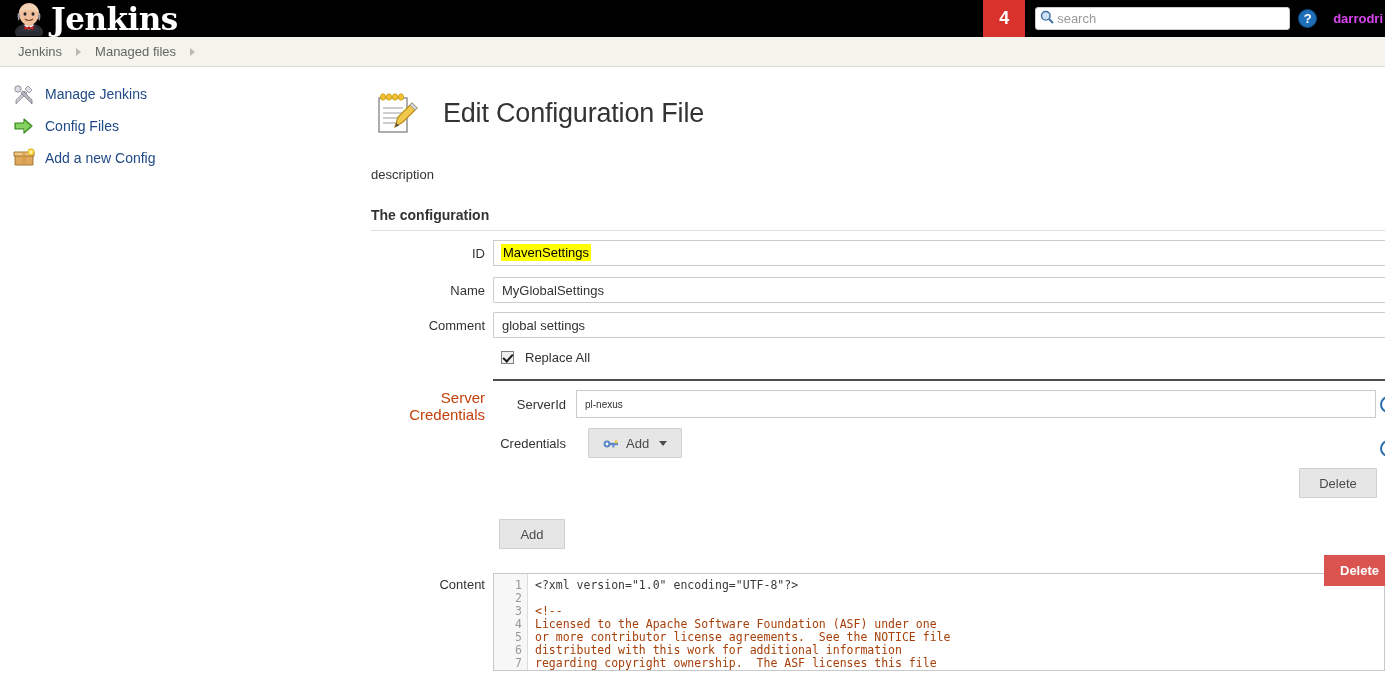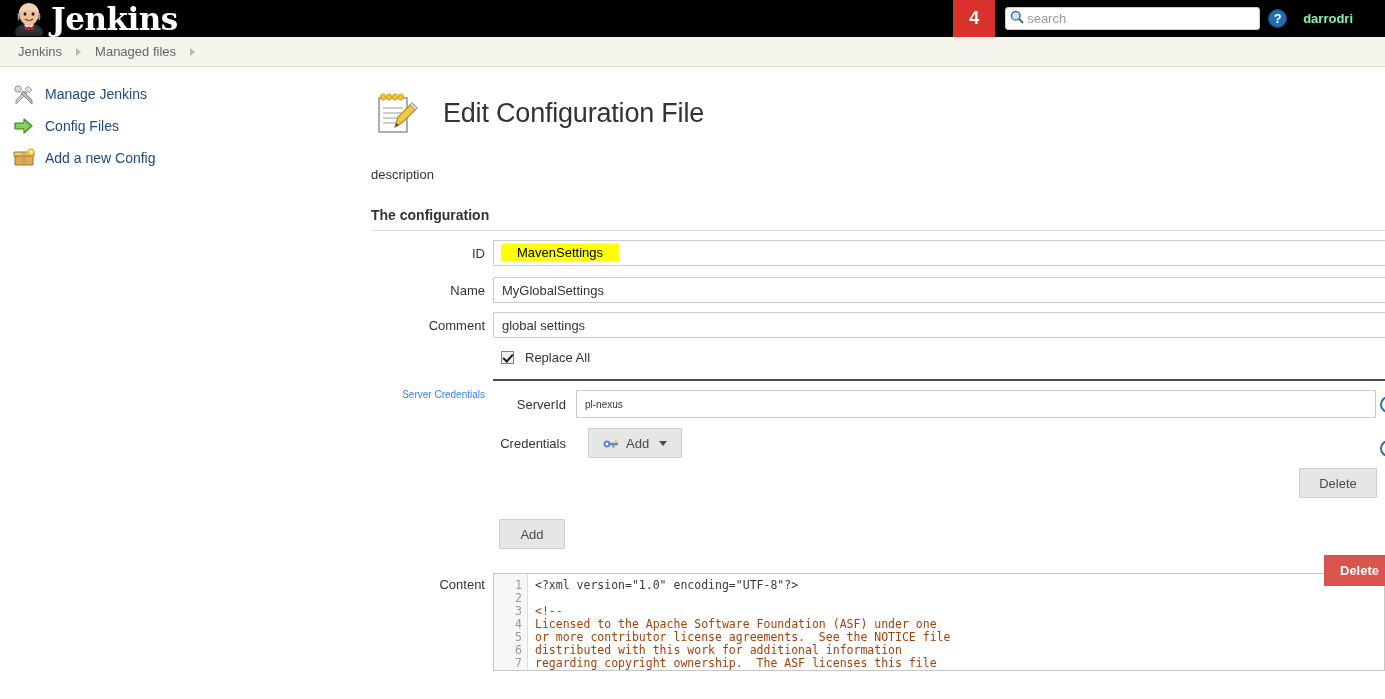--- a/index.html
+++ b/index.html
@@ -44,22 +44,22 @@
     color: #555; width: 225px; margin-left: 3px; padding: 0;
   }
   .search-input::placeholder { color: #999999; }
   .help-circle {
     margin-left: 8px; width: 19px; height: 19px; border-radius: 50%;
     background: #1f6fb8; color: #ffffff; font-size: 13px; font-weight: bold;
     display: flex; align-items: center; justify-content: center;
     font-family: "Liberation Sans", sans-serif; border: 1px solid #0d4e87;
   }
   .user-name {
-    color: #86efac; font-weight: bold; font-size: 13px;
-    margin-left: 16px; margin-right: 32px;
+    color: #d946ef; font-weight: bold; font-size: 13px;
+    margin-left: 16px; margin-right: 2px;
   }
 
   
   .breadcrumb-bar {
     position: absolute; top: 37px; left: 0; width: 1385px; height: 30px;
     background: #f4f4ec;
     border-bottom: 1px solid #dcdcd0;
     display: flex; align-items: center; padding-left: 18px;
   }
   .crumb { color: #666666; font-size: 13px; }
@@ -110,39 +110,39 @@
     padding: 0 8px; outline: none; border-radius: 1px;
   }
 
   .idfield-wrap { position: relative; width: 1014px; height: 28px; }
   .idfield-box {
     position: absolute; top: 0; left: 0; width: 1014px; height: 26px;
     border: 1px solid #cccccc; background: #ffffff;
   }
   .idfield-text {
     position: absolute; top: 4px; left: 8px; font-size: 13px; color: #000000;
-    background: #ffff00; padding: 1px 16px;
+    background: #ffff00; padding: 1px 2px;
   }
 
   .checkrow { display: flex; align-items: center; margin-top: 12px; margin-left: 130px; }
   .chk {
     width: 13px; height: 13px; border: 1px solid #808080; background: #f0f0f0;
     position: relative; flex: none;
   }
   .chk.checked::after {
     content: ""; position: absolute; left: 3px; top: 0px;
     width: 4px; height: 8px; border: solid #1a1a1a;
     border-width: 0 2px 2px 0; transform: rotate(42deg);
   }
   .chk-label { font-size: 13px; color: #333333; margin-left: 11px; }
 
   
   .cred-row { display: flex; align-items: flex-start; margin-top: 14px; }
   .cred-outer-label {
-    width: 122px; text-align: right; font-size: 10px; color: #3b82f6;
+    width: 122px; text-align: right; font-size: 15px; color: #c2410c;
     padding-top: 10px; padding-right: 8px; flex: none;
   }
   .cred-block {
     flex: 1; border-top: 2px solid #4d4d4d; padding-top: 9px;
   }
   .cred-line { display: flex; align-items: center; margin-bottom: 10px; }
   .cred-label {
     width: 83px; text-align: right; font-size: 13px; color: #333333;
     padding-right: 10px; flex: none;
   }

